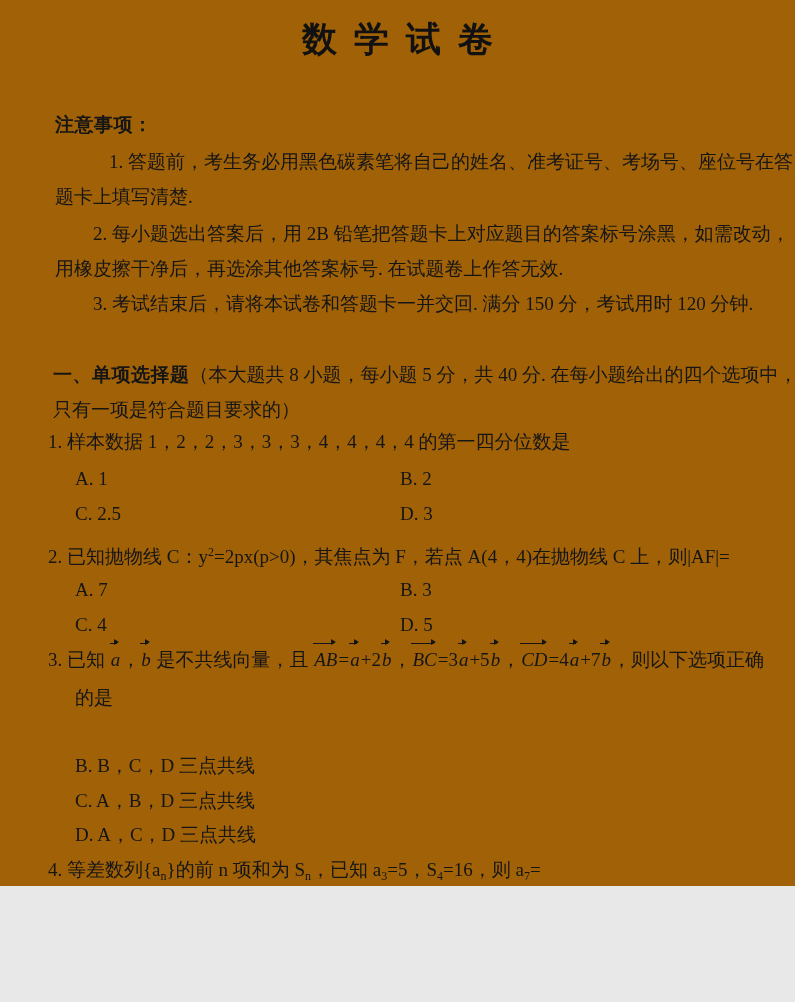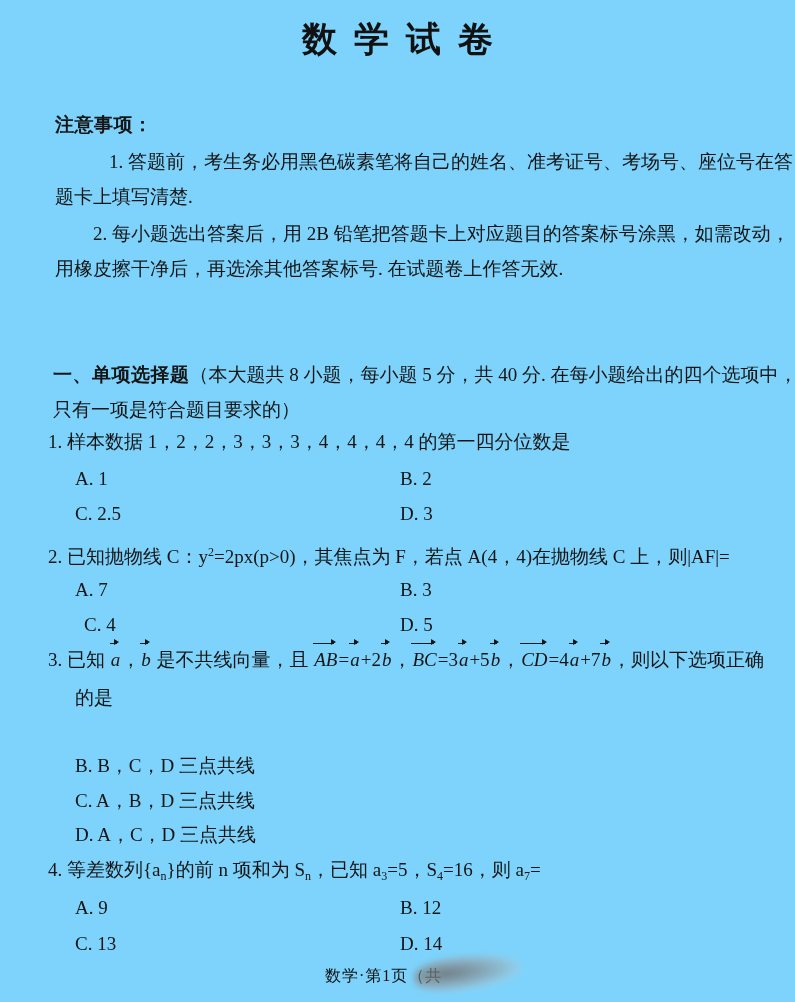--- a/index.html
+++ b/index.html
@@ -1,21 +1,21 @@
 <!DOCTYPE html>
 <html><head>
 <meta charset="utf-8">
 <style>
   html, body { margin: 0; padding: 0; background: #e8e8e8; }
   .page {
     position: relative;
     width: 795px;
-    height: 1002px;
+    height: 886px;
     margin: 0 auto;
-    background: #7dd3fc;
+    background: #a16207;
     font-family: "Liberation Serif", serif;
     color: #111111;
     overflow: hidden;
   }
   .line {
     position: absolute;
     font-size: 19px;
     line-height: 26px;
     white-space: nowrap;
     color: #151515;
@@ -87,38 +87,39 @@
 
 <div class="page">
 
   <div class="title">数学试卷</div>
 
   <div class="line bold-sans" style="left:55px; top:112px;">注意事项：</div>
   <div class="line" style="left:109px; top:149px;">1. 答题前，考生务必用黑色碳素笔将自己的姓名、准考证号、考场号、座位号在答</div>
   <div class="line" style="left:55px; top:184px;">题卡上填写清楚.</div>
   <div class="line" style="left:93px; top:221px;">2. 每小题选出答案后，用 2B 铅笔把答题卡上对应题目的答案标号涂黑，如需改动，</div>
   <div class="line" style="left:55px; top:256px;">用橡皮擦干净后，再选涂其他答案标号. 在试题卷上作答无效.</div>
+  <div class="line" style="left:93px; top:291px;">3. 考试结束后，请将本试卷和答题卡一并交回. 满分 150 分，考试用时 120 分钟.</div>
 
   <div class="line" style="left:53px; top:362px;">
     <span class="bold-sans">一、单项选择题</span><span>（本大题共 8 小题，每小题 5 分，共 40 分. 在每小题给出的四个选项中，</span>
   </div>
   <div class="line" style="left:53px; top:397px;">只有一项是符合题目要求的）</div>
 
   <div class="line" style="left:48px; top:429px;">1. 样本数据 1，2，2，3，3，3，4，4，4，4 的第一四分位数是</div>
   <div class="line" style="left:75px; top:466px;">A. 1</div>
   <div class="line" style="left:400px; top:466px;">B. 2</div>
   <div class="line" style="left:75px; top:501px;">C. 2.5</div>
   <div class="line" style="left:400px; top:501px;">D. 3</div>
 
   <div class="line" style="left:48px; top:539px;">
     <span>2. 已知抛物线 C：y</span><span class="sup">2</span><span>=2px(p&gt;0)，其焦点为 F，若点 A(4，4)在抛物线 C 上，则|AF|=</span>
   </div>
   <div class="line" style="left:75px; top:577px;">A. 7</div>
   <div class="line" style="left:400px; top:577px;">B. 3</div>
-  <div class="line" style="left:75px; top:612px;margin-left:9px;">C. 4</div>
+  <div class="line" style="left:75px; top:612px;">C. 4</div>
   <div class="line" style="left:400px; top:612px;">D. 5</div>
 
   <div class="line" style="left:48px; top:647px;">
     <span>3. 已知 </span><span class="vec">a</span><span>，</span><span class="vec">b</span><span> 是不共线向量，且 </span><span class="vec">AB</span><span>=</span><span class="vec">a</span><span>+2</span><span class="vec">b</span><span>，</span><span class="vec">BC</span><span>=3</span><span class="vec">a</span><span>+5</span><span class="vec">b</span><span>，</span><span class="vec">CD</span><span>=4</span><span class="vec">a</span><span>+7</span><span class="vec">b</span><span>，则以下选项正确</span>
   </div>
   <div class="line" style="left:75px; top:685px;">的是</div>
   <div class="line" style="left:75px; top:753px;">B. B，C，D 三点共线</div>
   <div class="line" style="left:75px; top:788px;">C. A，B，D 三点共线</div>
   <div class="line" style="left:75px; top:822px;">D. A，C，D 三点共线</div>
 

